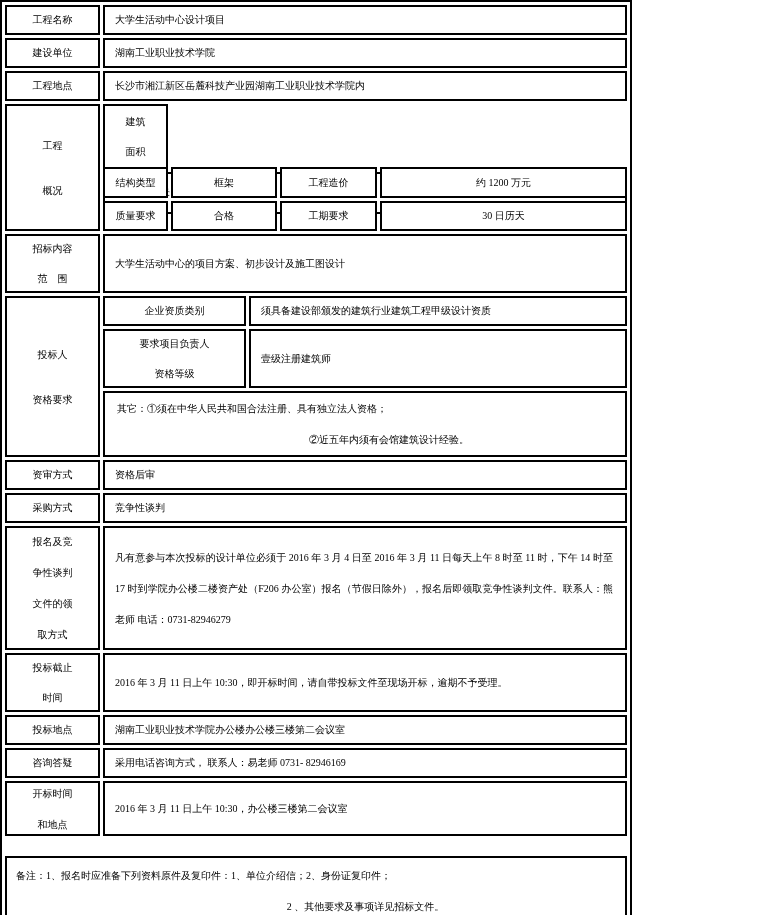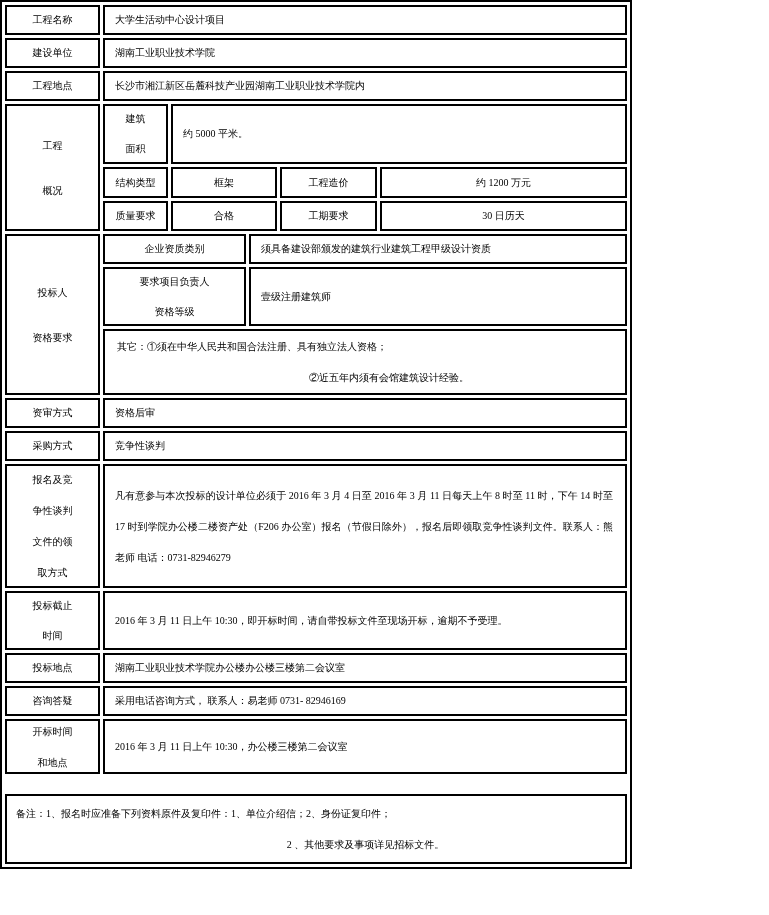--- a/index.html
+++ b/index.html
@@ -43,21 +43,21 @@
   .grp{flex:1;display:flex;flex-direction:column;gap:3px;min-width:0;}
   .subrow{display:flex;gap:3px;}
   .w65{flex:0 0 65px;width:65px;white-space:pre-line;line-height:30px;}
   .w106{flex:0 0 106px;width:106px;}
   .w97{flex:0 0 97px;width:97px;}
   .w143{flex:0 0 143px;width:143px;white-space:pre-line;line-height:30px;}
   .h30{height:30px;}
   .h31{height:31px;}
   .h55{height:55px;justify-content:center;}
   .h59{height:59px;}
-  .h60{height:60px;}
+  .h60{height:60px;flex-direction:column;}
   .h61{height:66px;}
   .h70{height:70px;}
   .h124{height:124px;border-radius:31px;}
   .twoline{display:block;width:100%;padding:0 10px 0 12px;line-height:31px;box-sizing:border-box;}
   .twoline .l2{padding-left:46px;text-align:center;}
   .remark{margin-top:20px;}
   .remark .twoline{padding-left:9px;}
   .remark .twoline .l2{padding-left:100px;}
 </style>
 </head>
@@ -110,20 +110,27 @@
           <div class="cell w65 c">质量要求</div>
           <div class="cell w106 c">合格</div>
           <div class="cell w97 c">工期要求</div>
           <div class="cell val c">
               <span class="t" style="text-align:center">30 日历天</span>
             </div>
         </div>
       </div>
     </div>
 
+    <div class="row h59">
+      <div class="cell lab">招标内容
+范　围</div>
+      <div class="cell val">
+          <span class="t">大学生活动中心的项目方案、初步设计及施工图设计</span>
+        </div>
+    </div>
 
     <div class="row">
       <div class="cell lab big">投标人
 资格要求</div>
       <div class="grp">
         <div class="subrow h30">
           <div class="cell w143 c">企业资质类别</div>
           <div class="cell val">
               <span class="t">须具备建设部颁发的建筑行业建筑工程甲级设计资质</span>
             </div>

